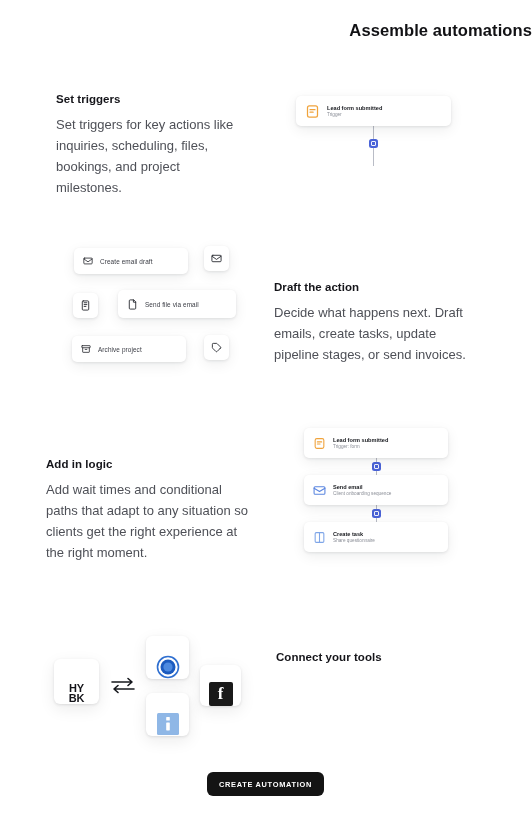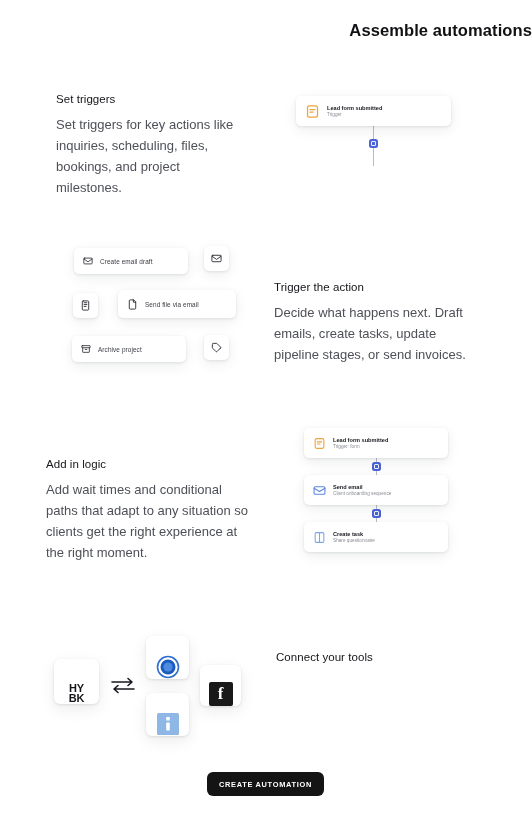--- a/index.html
+++ b/index.html
@@ -15,21 +15,21 @@
   
   .page-title {
     position: absolute; top: 21px; left: 0; width: 532px;
     text-align: right;
     font-size: 16.5px; font-weight: bold; letter-spacing: .1px;
     color: #111114;
   }
 
   
   .sec-title {
-    font-size: 11.5px; font-weight: normal; color: #15151a;
+    font-size: 11.5px; font-weight: bold; color: #15151a;
     letter-spacing: .05px; margin-bottom: 9px;
   }
   .sec-body {
     font-size: 13px; line-height: 1.62; color: #4e5057;
     letter-spacing: .01px;
   }
 
   .block { position: absolute; }
 
   #block-triggers { left: 56px; top: 93px; width: 180px; }
@@ -207,21 +207,21 @@
     <div class="card icon-sq" id="card-tag-icon">
       <span>
         <svg width="11" height="11" viewBox="0 0 24 24" fill="none" stroke="#2b2d33" stroke-width="2" stroke-linecap="round" stroke-linejoin="round">
           <path d="M20.6 13.4 13.4 20.6a2 2 0 0 1-2.8 0l-7-7A2 2 0 0 1 3 12V5a2 2 0 0 1 2-2h7a2 2 0 0 1 1.4.6l7.2 7.2a2 2 0 0 1 0 2.6z"></path>
         </svg>
       </span>
     </div>
   </div>
 
   <div class="block" id="block-action">
-    <div class="sec-title">Trigger the action</div>
+    <div class="sec-title">Draft the action</div>
     <div class="sec-body">Decide what happens next. Draft emails, create tasks, update pipeline stages, or send invoices.</div>
   </div>
 
   <div class="block" id="block-logic">
     <div class="sec-title">Add in logic</div>
     <div class="sec-body">Add wait times and conditional paths that adapt to any situation so clients get the right experience at the right moment.</div>
   </div>
 
   <div id="logic-flow">
     <div class="conn-line" style="left:72px; top:30px; height:17px;"></div>

